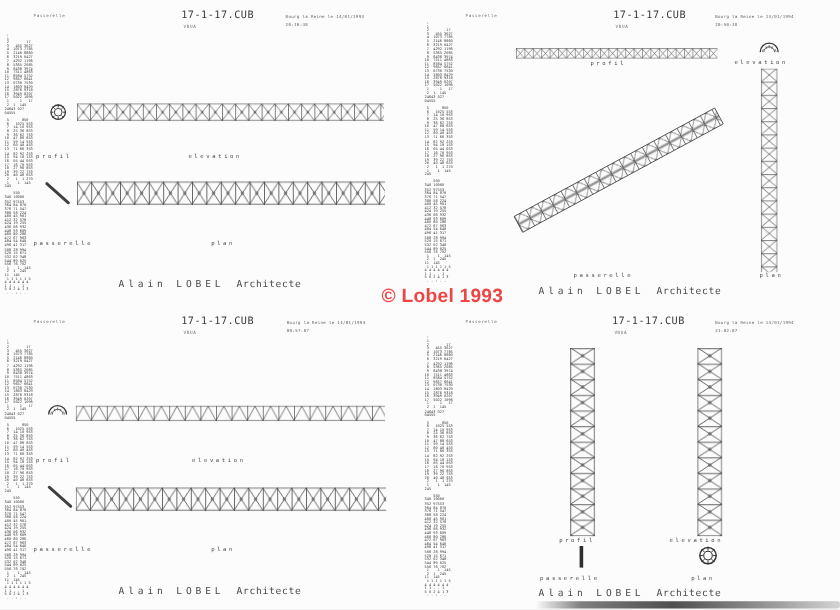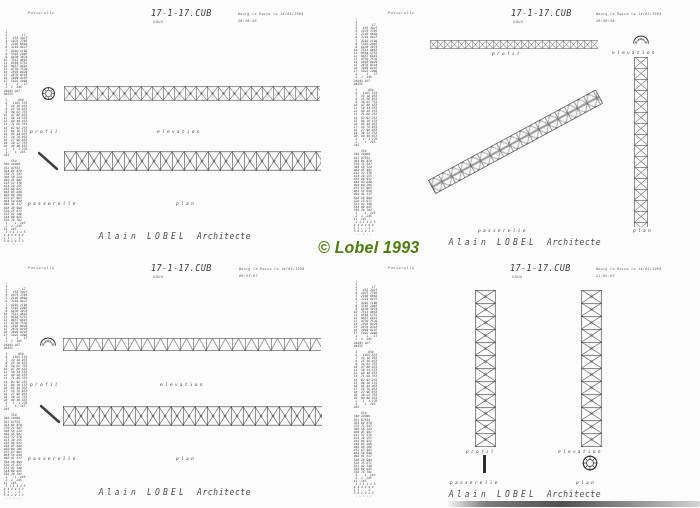--- a/index.html
+++ b/index.html
@@ -1,30 +1,30 @@
 <!DOCTYPE html>
 <html><head>
 <meta charset="utf-8">
 <style>
   html,body{margin:0;padding:0;background:#e8e8e8;}
   .page{position:relative;width:700px;height:508px;background:#fcfcfc;overflow:hidden;
-        font-family:"DejaVu Sans Mono","Liberation Mono",monospace;color:#4c4c4c;font-style:italic;}
+        font-family:"DejaVu Sans Mono","Liberation Mono",monospace;color:#4c4c4c;}
   .abs{position:absolute;}
   .quad{position:absolute;width:350px;height:254px;}
   .corner-label{font-size:3.4px;letter-spacing:.6px;color:#6a6a6a;}
   .title{font-size:8.5px;letter-spacing:.4px;color:#3a3a3a;}
   .subtitle{font-size:3.6px;letter-spacing:.5px;color:#6a6a6a;}
   .dateline{font-size:3.4px;letter-spacing:.3px;color:#5d5d5d;}
   .numcol{font-size:3px;line-height:1.03;white-space:pre;color:#3d3d3d;width:32px;overflow:hidden;}
   .vlabel{font-size:4.6px;letter-spacing:2.2px;color:#4a4a4a;white-space:nowrap;}
   .footer{left:0;right:0;text-align:center;font-size:8px;color:#4a4a4a;white-space:nowrap;}
   .footer .fname{letter-spacing:3.2px;}
   .footer .frole{letter-spacing:.6px;margin-left:10px;}
   .watermark{font-family:"Liberation Sans","DejaVu Sans",sans-serif;font-weight:bold;
-             font-size:16px;color:#4d7c0f;letter-spacing:.2px;}
+             font-size:16px;color:#ef4444;letter-spacing:.2px;}
   .scan-streak{background:linear-gradient(to right,rgba(70,70,70,0) 0%,rgba(60,60,60,.65) 15%,
                rgba(35,35,35,.8) 45%,rgba(60,60,60,.55) 75%,rgba(90,90,90,.25) 100%);
                border-radius:2px;filter:blur(.4px);}
   svg{display:block;}
 </style>
 </head>
 <body>
 
 <div class="page">
 

